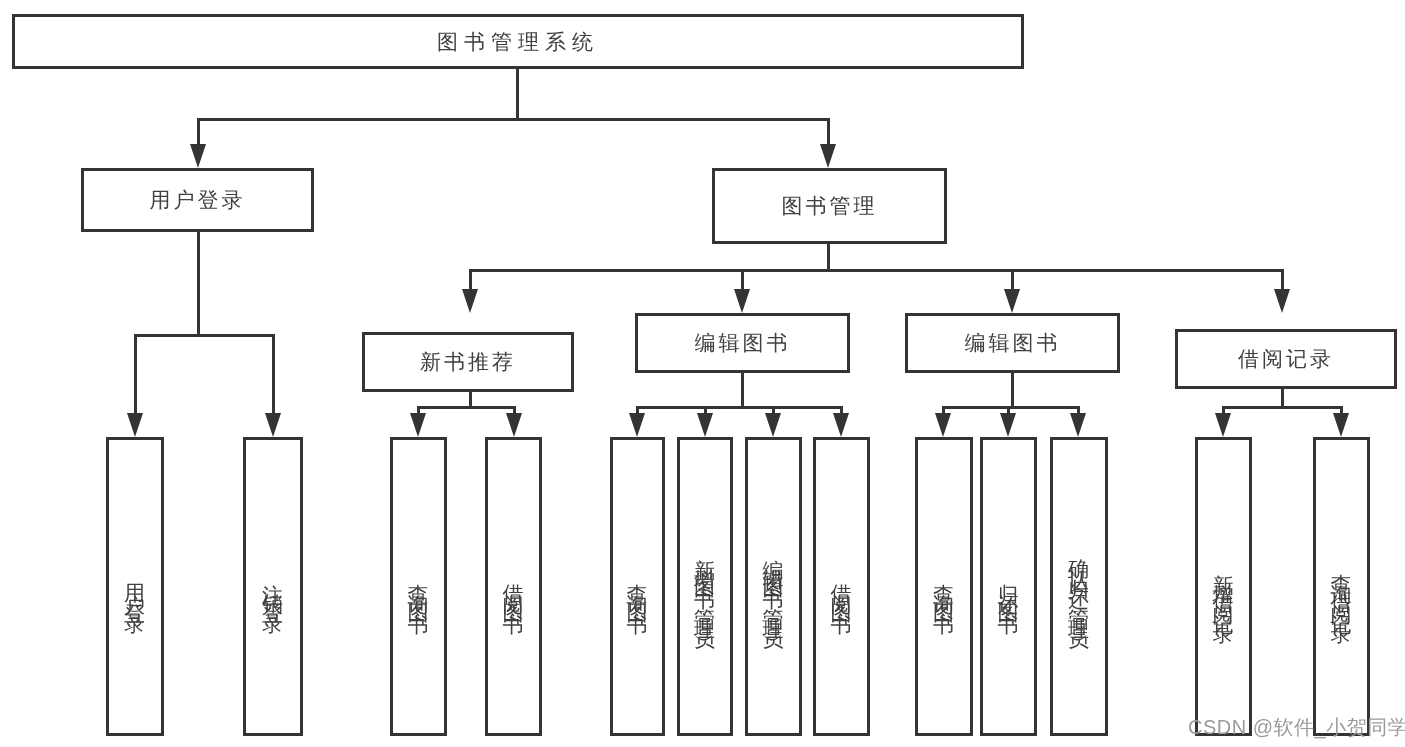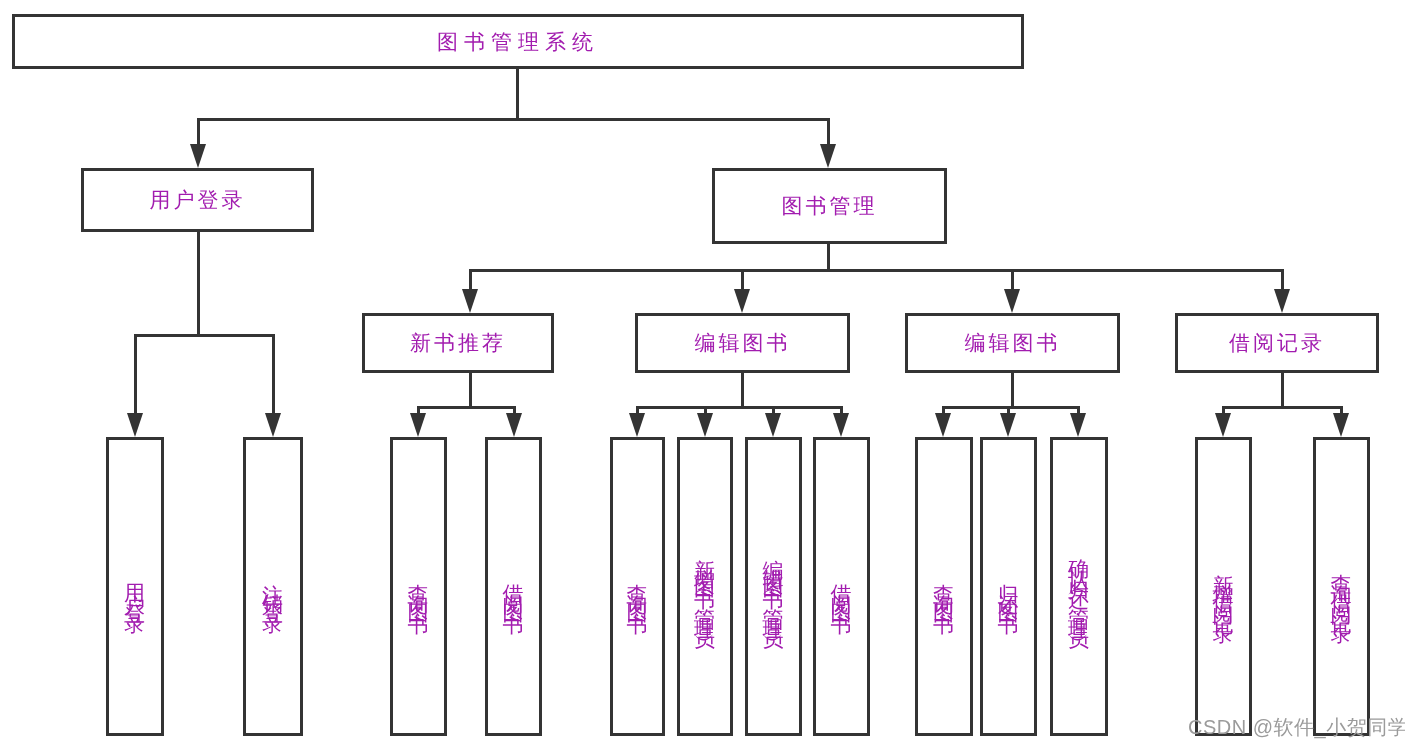--- a/index.html
+++ b/index.html
@@ -2,21 +2,21 @@
 <html><head>
 <meta charset="utf-8">
 <style>
   * { margin:0; padding:0; box-sizing:border-box; }
   html,body { background:#ffffff; }
   body { font-family:"Liberation Sans","DejaVu Sans",sans-serif; }
   .canvas { position:relative; width:1405px; height:747px; background:#ffffff; overflow:hidden; }
   .node {
     position:absolute; border:3px solid #343434; background:#ffffff;
     display:flex; align-items:center; justify-content:center;
-    font-size:21px; color:#a21caf;text-align:center;
+    font-size:21px; color:#404040;text-align:center;
   }
   .node.h span { letter-spacing:3px; white-space:nowrap; }
   .node.h span.title { letter-spacing:6px; }
   .vtext {
     writing-mode:vertical-rl; text-orientation:mixed;
     letter-spacing:10px; line-height:1; white-space:nowrap;
   }
   .vl { position:absolute; width:3px; background:#343434; }
   .hl { position:absolute; height:3px; background:#343434; }
   .ar {
@@ -97,30 +97,30 @@
     <span class="title">图书管理系统</span>
   </div>
 
   <div class="node h" style="left:81px;top:168px;width:233px;height:64px">
     <span>用户登录</span>
   </div>
   <div class="node h" style="left:712px;top:168px;width:235px;height:76px">
     <span>图书管理</span>
   </div>
 
-  <div class="node h" style="left:362px;top:313px;width:192px;height:60px">
+  <div class="node h" style="left:362px;top:332px;width:212px;height:60px">
     <span>新书推荐</span>
   </div>
   <div class="node h" style="left:635px;top:313px;width:215px;height:60px">
     <span>编辑图书</span>
   </div>
   <div class="node h" style="left:905px;top:313px;width:215px;height:60px">
     <span>编辑图书</span>
   </div>
-  <div class="node h" style="left:1175px;top:313px;width:204px;height:60px">
+  <div class="node h" style="left:1175px;top:329px;width:222px;height:60px">
     <span>借阅记录</span>
   </div>
 
   <div class="node v" style="left:106px;top:437px;width:58px;height:299px">
     <span class="vtext">用户登录</span>
   </div>
   <div class="node v" style="left:243px;top:437px;width:60px;height:299px">
     <span class="vtext">注销登录</span>
   </div>
 

